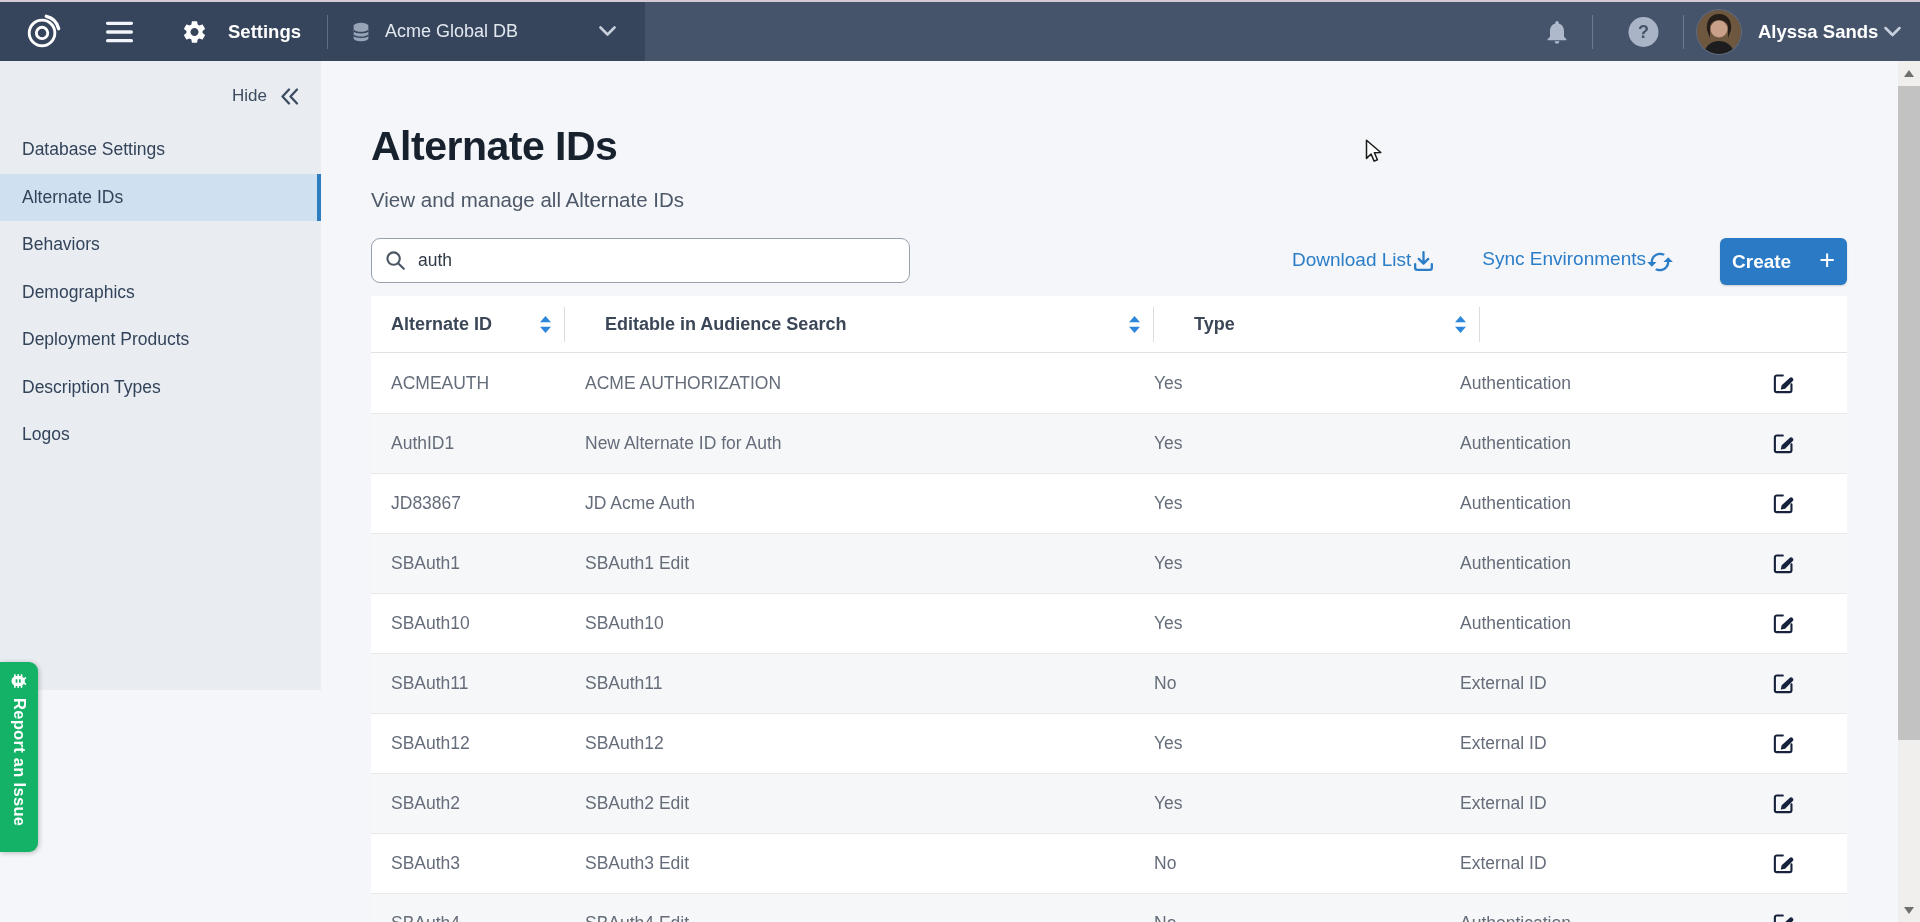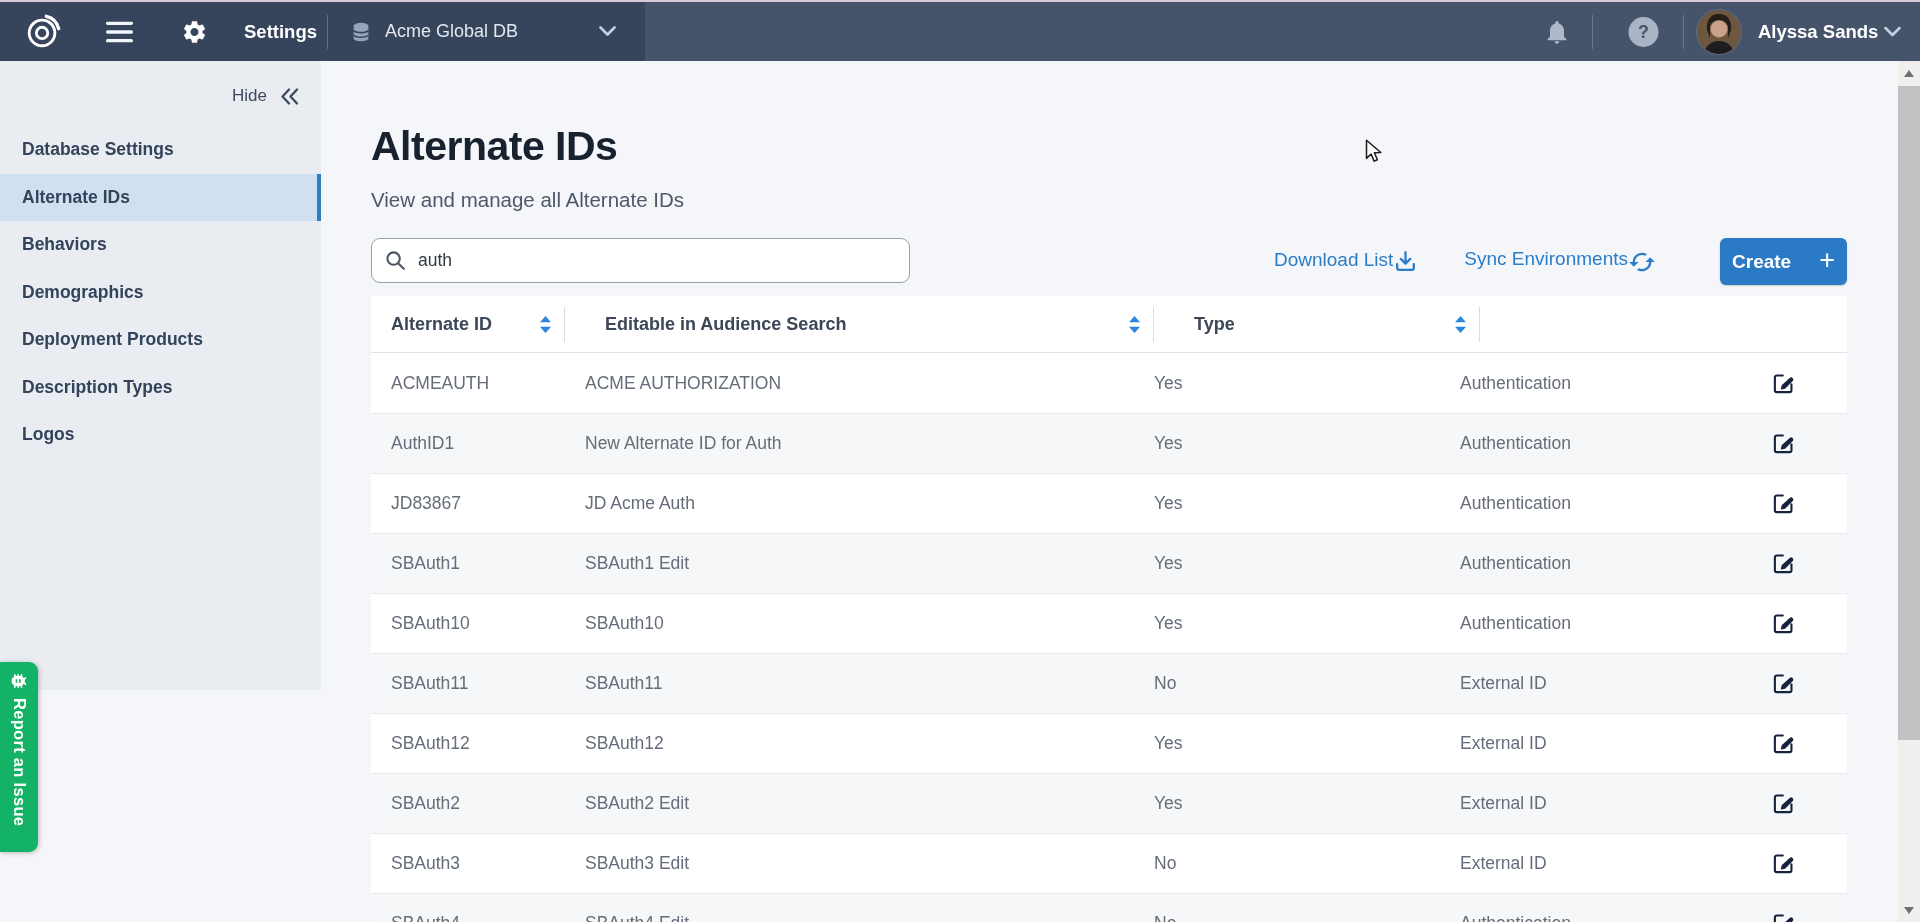--- a/index.html
+++ b/index.html
@@ -6,50 +6,50 @@
   body{margin:0;background:#777;font-family:"Liberation Sans","DejaVu Sans",sans-serif;}
   #app{position:relative;width:1920px;height:922px;overflow:hidden;background:#f4f6f9;}
 
   
   .top-strip{position:absolute;top:0;left:0;width:1920px;height:2px;background:#d8c9d7;}
   .topbar{position:absolute;top:2px;left:0;width:1920px;height:59px;background:#45546b;}
   .topbar-dark{position:absolute;top:0;left:0;width:645px;height:59px;background:#36455c;}
   .tb{position:absolute;top:50%;transform:translateY(-50%);display:flex;align-items:center;}
   .logo{left:24px;cursor:pointer;}
   .hamburger{left:106px;cursor:pointer;}
-  .settings-group{left:181px;gap:36px;cursor:pointer;text-align:center;}
+  .settings-group{left:181px;gap:20px;cursor:pointer;text-align:center;}
   .settings-label{color:#fff;font-size:18.5px;font-weight:600;}
   .v-div{width:1px;height:34px;background:rgba(255,255,255,.22);}
   .vd1{left:327px;} .vd2{left:1592px;} .vd3{left:1683px;}
   .db-selector{left:350px;width:266px;gap:13px;cursor:pointer;}
   .db-label{color:#e3e8f0;font-size:18px;}
   .db-chevron{margin-left:auto;}
   .bell{left:1543px;cursor:pointer;}
   .help{left:1628px;cursor:pointer;}
   .avatar{left:1697px;width:44px;height:44px;border-radius:50%;overflow:hidden;cursor:pointer;box-shadow:0 0 0 1px rgba(255,255,255,.15);}
   .username{left:1758px;color:#fff;font-size:18.5px;font-weight:600;white-space:nowrap;cursor:pointer;}
   .user-chevron{left:1884px;cursor:pointer;}
 
   
   .sidebar{position:absolute;top:61px;left:0;width:321px;height:629px;background:#e9edf2;}
   .hide-row{position:absolute;top:25px;right:22px;display:flex;align-items:center;gap:13px;font-size:17px;color:#3c4b60;cursor:pointer;}
   .side-nav{position:absolute;top:65px;left:0;width:321px;}
-  .side-item{height:47.5px;display:flex;align-items:center;padding-left:22px;font-size:17.5px;font-weight:700;color:#33435a;cursor:pointer;}
+  .side-item{height:47.5px;display:flex;align-items:center;padding-left:22px;font-size:17.5px;font-weight:400;color:#33435a;cursor:pointer;}
   .side-item.active{background:#cfe1f1;border-right:4px solid #2e7dc1;}
 
   
   .main{position:absolute;top:61px;left:321px;width:1577px;height:861px;background:#f4f6f9;overflow:hidden;}
   .page-title{position:absolute;left:50px;top:62px;font-size:41px;font-weight:700;color:#18222f;letter-spacing:-.5px;}
   .page-subtitle{position:absolute;left:50px;top:127px;font-size:20.5px;color:#4d5868;text-align:right;}
   .search-wrap{position:absolute;left:50px;top:177px;width:539px;height:45px;}
   .search-input{width:100%;height:100%;border:1.5px solid #97a1ad;border-radius:9px;background:#fff;padding:0 26px 0 46px;font-size:17.5px;color:#2f3a46;font-family:inherit;outline:none;}
   .search-icon{position:absolute;left:14px;top:12px;pointer-events:none;}
   .actions{position:absolute;top:177px;right:51px;height:47px;display:flex;align-items:center;gap:46px;}
   .tool-link{display:flex;align-items:flex-start;color:#2b7dc8;font-size:19px;cursor:pointer;white-space:nowrap;}
-  .create-btn{width:127px;height:47px;background:#2a7ac6;border:none;border-radius:6px;color:#fff;font-size:19px;font-weight:600;font-family:inherit;display:flex;align-items:center;justify-content:center;gap:28px;cursor:pointer;box-shadow:0 1px 2px rgba(0,0,0,.18);margin-left:18px;}
+  .create-btn{width:127px;height:47px;background:#2a7ac6;border:none;border-radius:6px;color:#fff;font-size:19px;font-weight:600;font-family:inherit;display:flex;align-items:center;justify-content:center;gap:28px;cursor:pointer;box-shadow:0 1px 2px rgba(0,0,0,.18);}
   .create-plus{font-size:27px;font-weight:400;line-height:1;margin-top:-3px;}
 
   
   .table{position:absolute;left:50px;top:235px;width:1476px;background:#fff;}
   .thead,.tr{display:grid;grid-template-columns:194px 569px 306px 280px 127px;}
   .thead{height:57px;background:#fff;border-bottom:1px solid #dfe2e6;gap:20px;}
   .th{position:relative;display:flex;align-items:center;justify-content:space-between;padding:0 13px 0 20px;font-size:18px;font-weight:600;color:#3b4657;cursor:pointer;}
   .th:not(:last-child)::after{content:'';position:absolute;right:0;top:11px;width:1px;height:35px;background:#d9dce1;}
   .tr{height:60px;background:#fff;}
   .tr.alt{background:#f6f7f8;}

